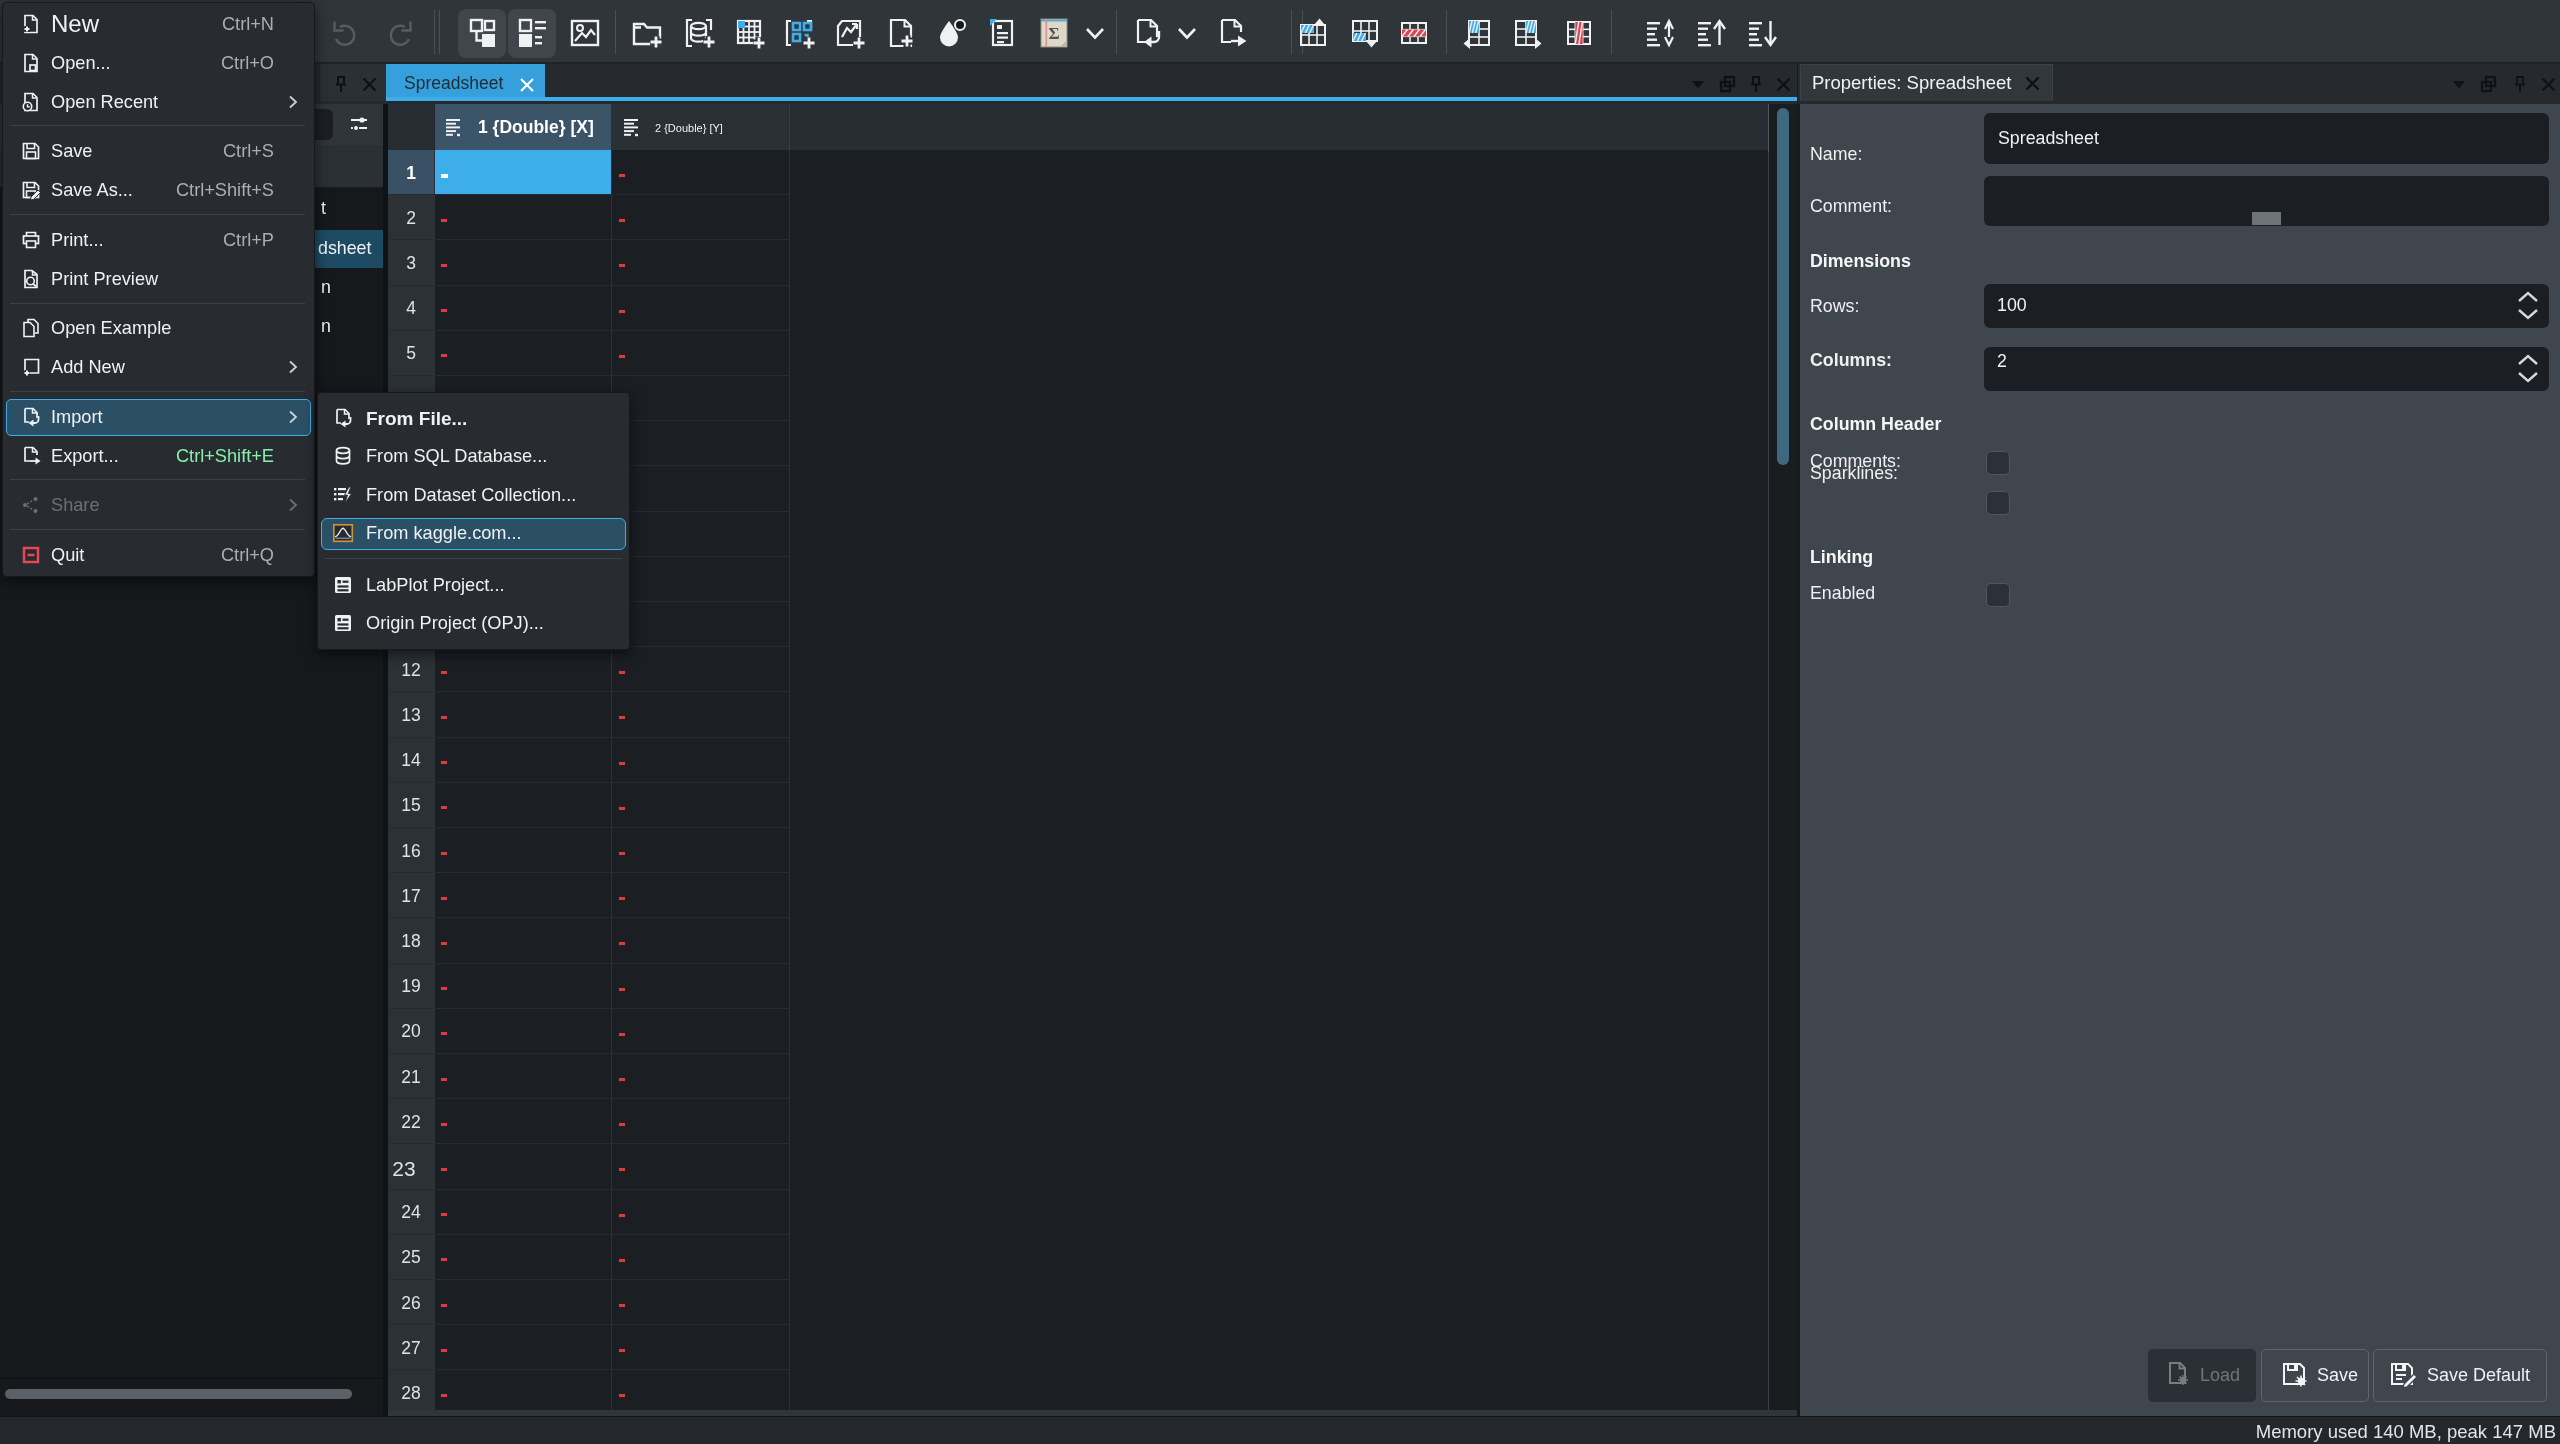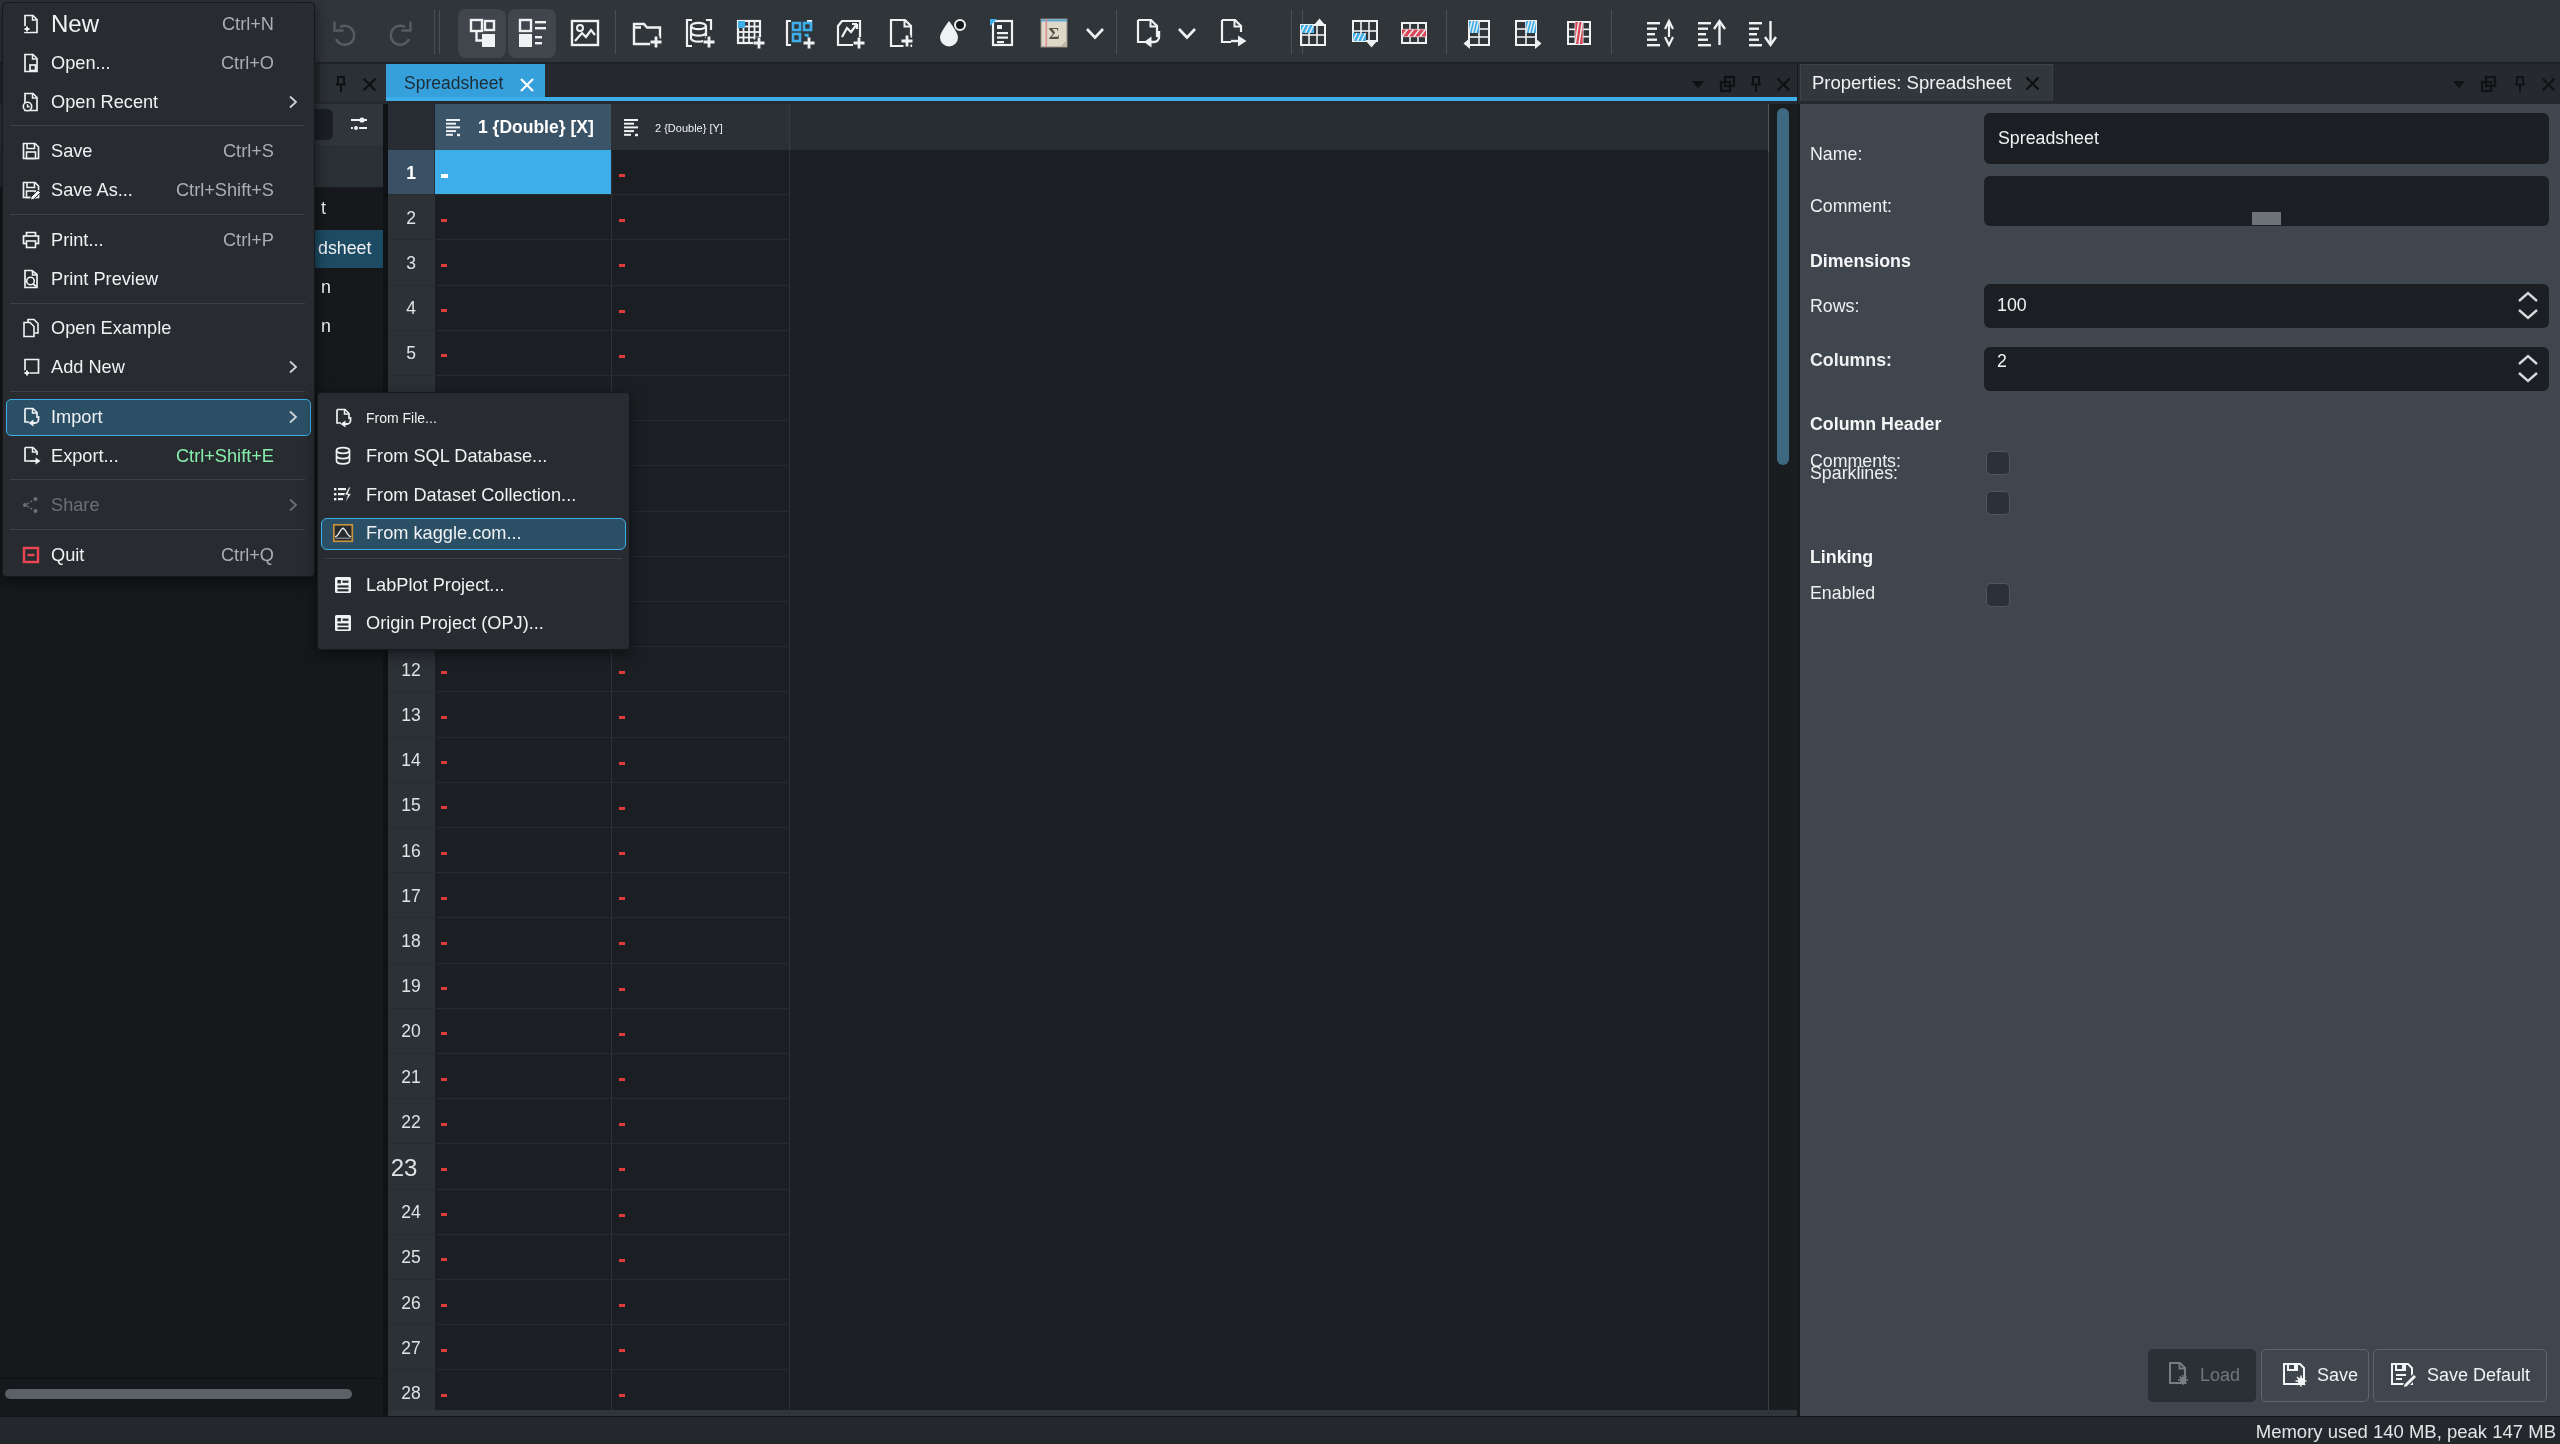--- a/index.html
+++ b/index.html
@@ -403,21 +403,21 @@
 <div class="ab" style="left:619px;top:1033px;width:6px;height:3px;background:#e03b3b;"></div>
 <div class="ab" style="left:388px;top:1053px;width:402px;height:1px;background:#262b30;"></div>
 <div class="tx" style="left:388px;top:1077.5px;width:46px;text-align:center;transform:translateY(-50%);font-size:17.5px;color:#dfe3e5;font-weight:400;">21</div>
 <div class="ab" style="left:441px;top:1078px;width:6px;height:3px;background:#e03b3b;"></div>
 <div class="ab" style="left:619px;top:1078px;width:6px;height:3px;background:#e03b3b;"></div>
 <div class="ab" style="left:388px;top:1098px;width:402px;height:1px;background:#262b30;"></div>
 <div class="tx" style="left:388px;top:1122.7px;width:46px;text-align:center;transform:translateY(-50%);font-size:17.5px;color:#dfe3e5;font-weight:400;">22</div>
 <div class="ab" style="left:441px;top:1123px;width:6px;height:3px;background:#e03b3b;"></div>
 <div class="ab" style="left:619px;top:1123px;width:6px;height:3px;background:#e03b3b;"></div>
 <div class="ab" style="left:388px;top:1143px;width:402px;height:1px;background:#262b30;"></div>
-<div class="tx" style="left:388px;top:1167.9px;width:32px;text-align:center;transform:translateY(-50%);font-size:24px;color:#dfe3e5;font-weight:400;">23</div>
+<div class="tx" style="left:388px;top:1167.9px;width:32px;text-align:center;transform:translateY(-50%);font-size:21px;color:#dfe3e5;font-weight:400;">23</div>
 <div class="ab" style="left:441px;top:1168px;width:6px;height:3px;background:#e03b3b;"></div>
 <div class="ab" style="left:619px;top:1168px;width:6px;height:3px;background:#e03b3b;"></div>
 <div class="ab" style="left:388px;top:1189px;width:402px;height:1px;background:#262b30;"></div>
 <div class="tx" style="left:388px;top:1213.1000000000001px;width:46px;text-align:center;transform:translateY(-50%);font-size:17.5px;color:#dfe3e5;font-weight:400;">24</div>
 <div class="ab" style="left:441px;top:1213px;width:6px;height:3px;background:#e03b3b;"></div>
 <div class="ab" style="left:619px;top:1214px;width:6px;height:3px;background:#e03b3b;"></div>
 <div class="ab" style="left:388px;top:1234px;width:402px;height:1px;background:#262b30;"></div>
 <div class="tx" style="left:388px;top:1258.3000000000002px;width:46px;text-align:center;transform:translateY(-50%);font-size:17.5px;color:#dfe3e5;font-weight:400;">25</div>
 <div class="ab" style="left:441px;top:1258px;width:6px;height:3px;background:#e03b3b;"></div>
 <div class="ab" style="left:619px;top:1259px;width:6px;height:3px;background:#e03b3b;"></div>
@@ -613,21 +613,21 @@
 <div class="tx" style="left:51px;top:554.5px;transform:translateY(-50%);font-size:18.2px;color:#eff1f3;font-weight:400;">Quit</div>
 <div class="tx" style="right:2286px;left:auto;top:554.5px;transform:translateY(-50%);font-size:18.2px;color:#a9aeb3;font-weight:400;">Ctrl+Q</div>
 <div class="ab" style="left:317px;top:392px;width:313px;height:258px;background:#282c30;border:1px solid #17191c;box-sizing:border-box;border-radius:4px;box-shadow:0 4px 14px rgba(0,0,0,0.55);"></div>
 <div class="ab" style="left:321px;top:518px;width:305px;height:32px;background:#2b5066;border:1.5px solid #3daee9;border-radius:6px;box-sizing:border-box;"></div>
 <svg class="ab" style="left:333px;top:407.5px" width="20" height="20" viewBox="0 0 20 20">
     <path d="M4 1.5 H12 L16 5.5 V11 M4 1.5 V15 h4" fill="none" stroke="#eff1f3" stroke-width="1.7"></path>
     <path d="M11.5 2 V6 H15.5" fill="none" stroke="#eff1f3" stroke-width="1.5"></path>
     <path d="M17.5 9 V12.5 a3.5 3.5 0 0 1 -3.5 3.5 h-2" fill="none" stroke="#eff1f3" stroke-width="1.8"></path>
     <path d="M12.5 12.5 V19.5 L7.5 16 Z" fill="#eff1f3"></path>
   </svg>
-<div class="tx" style="left:366px;top:417.5px;transform:translateY(-50%);font-size:14px;color:#eff1f3;font-weight:400;">From File...</div>
+<div class="tx" style="left:366px;top:417.5px;transform:translateY(-50%);font-size:19px;color:#eff1f3;font-weight:700;">From File...</div>
 <svg class="ab" style="left:333px;top:446px" width="20" height="20" viewBox="0 0 20 20">
     <ellipse cx="10" cy="4.5" rx="6.5" ry="2.8" fill="none" stroke="#eff1f3" stroke-width="1.7"></ellipse>
     <path d="M3.5 4.5 V15 a6.5 2.8 0 0 0 13 0 V4.5 M3.5 9.8 a6.5 2.8 0 0 0 13 0" fill="none" stroke="#eff1f3" stroke-width="1.7"></path>
   </svg>
 <div class="tx" style="left:366px;top:456px;transform:translateY(-50%);font-size:18.2px;color:#eff1f3;font-weight:400;">From SQL Database...</div>
 <svg class="ab" style="left:333px;top:484.5px" width="20" height="20" viewBox="0 0 20 20">
     <rect x="1" y="3" width="2.4" height="2.4" fill="#eff1f3"></rect>
     <rect x="5" y="3" width="8" height="2.2" fill="#eff1f3"></rect>
     <rect x="1" y="8" width="2.4" height="2.4" fill="#eff1f3"></rect>
     <rect x="5" y="8" width="8" height="2.2" fill="#eff1f3"></rect>

